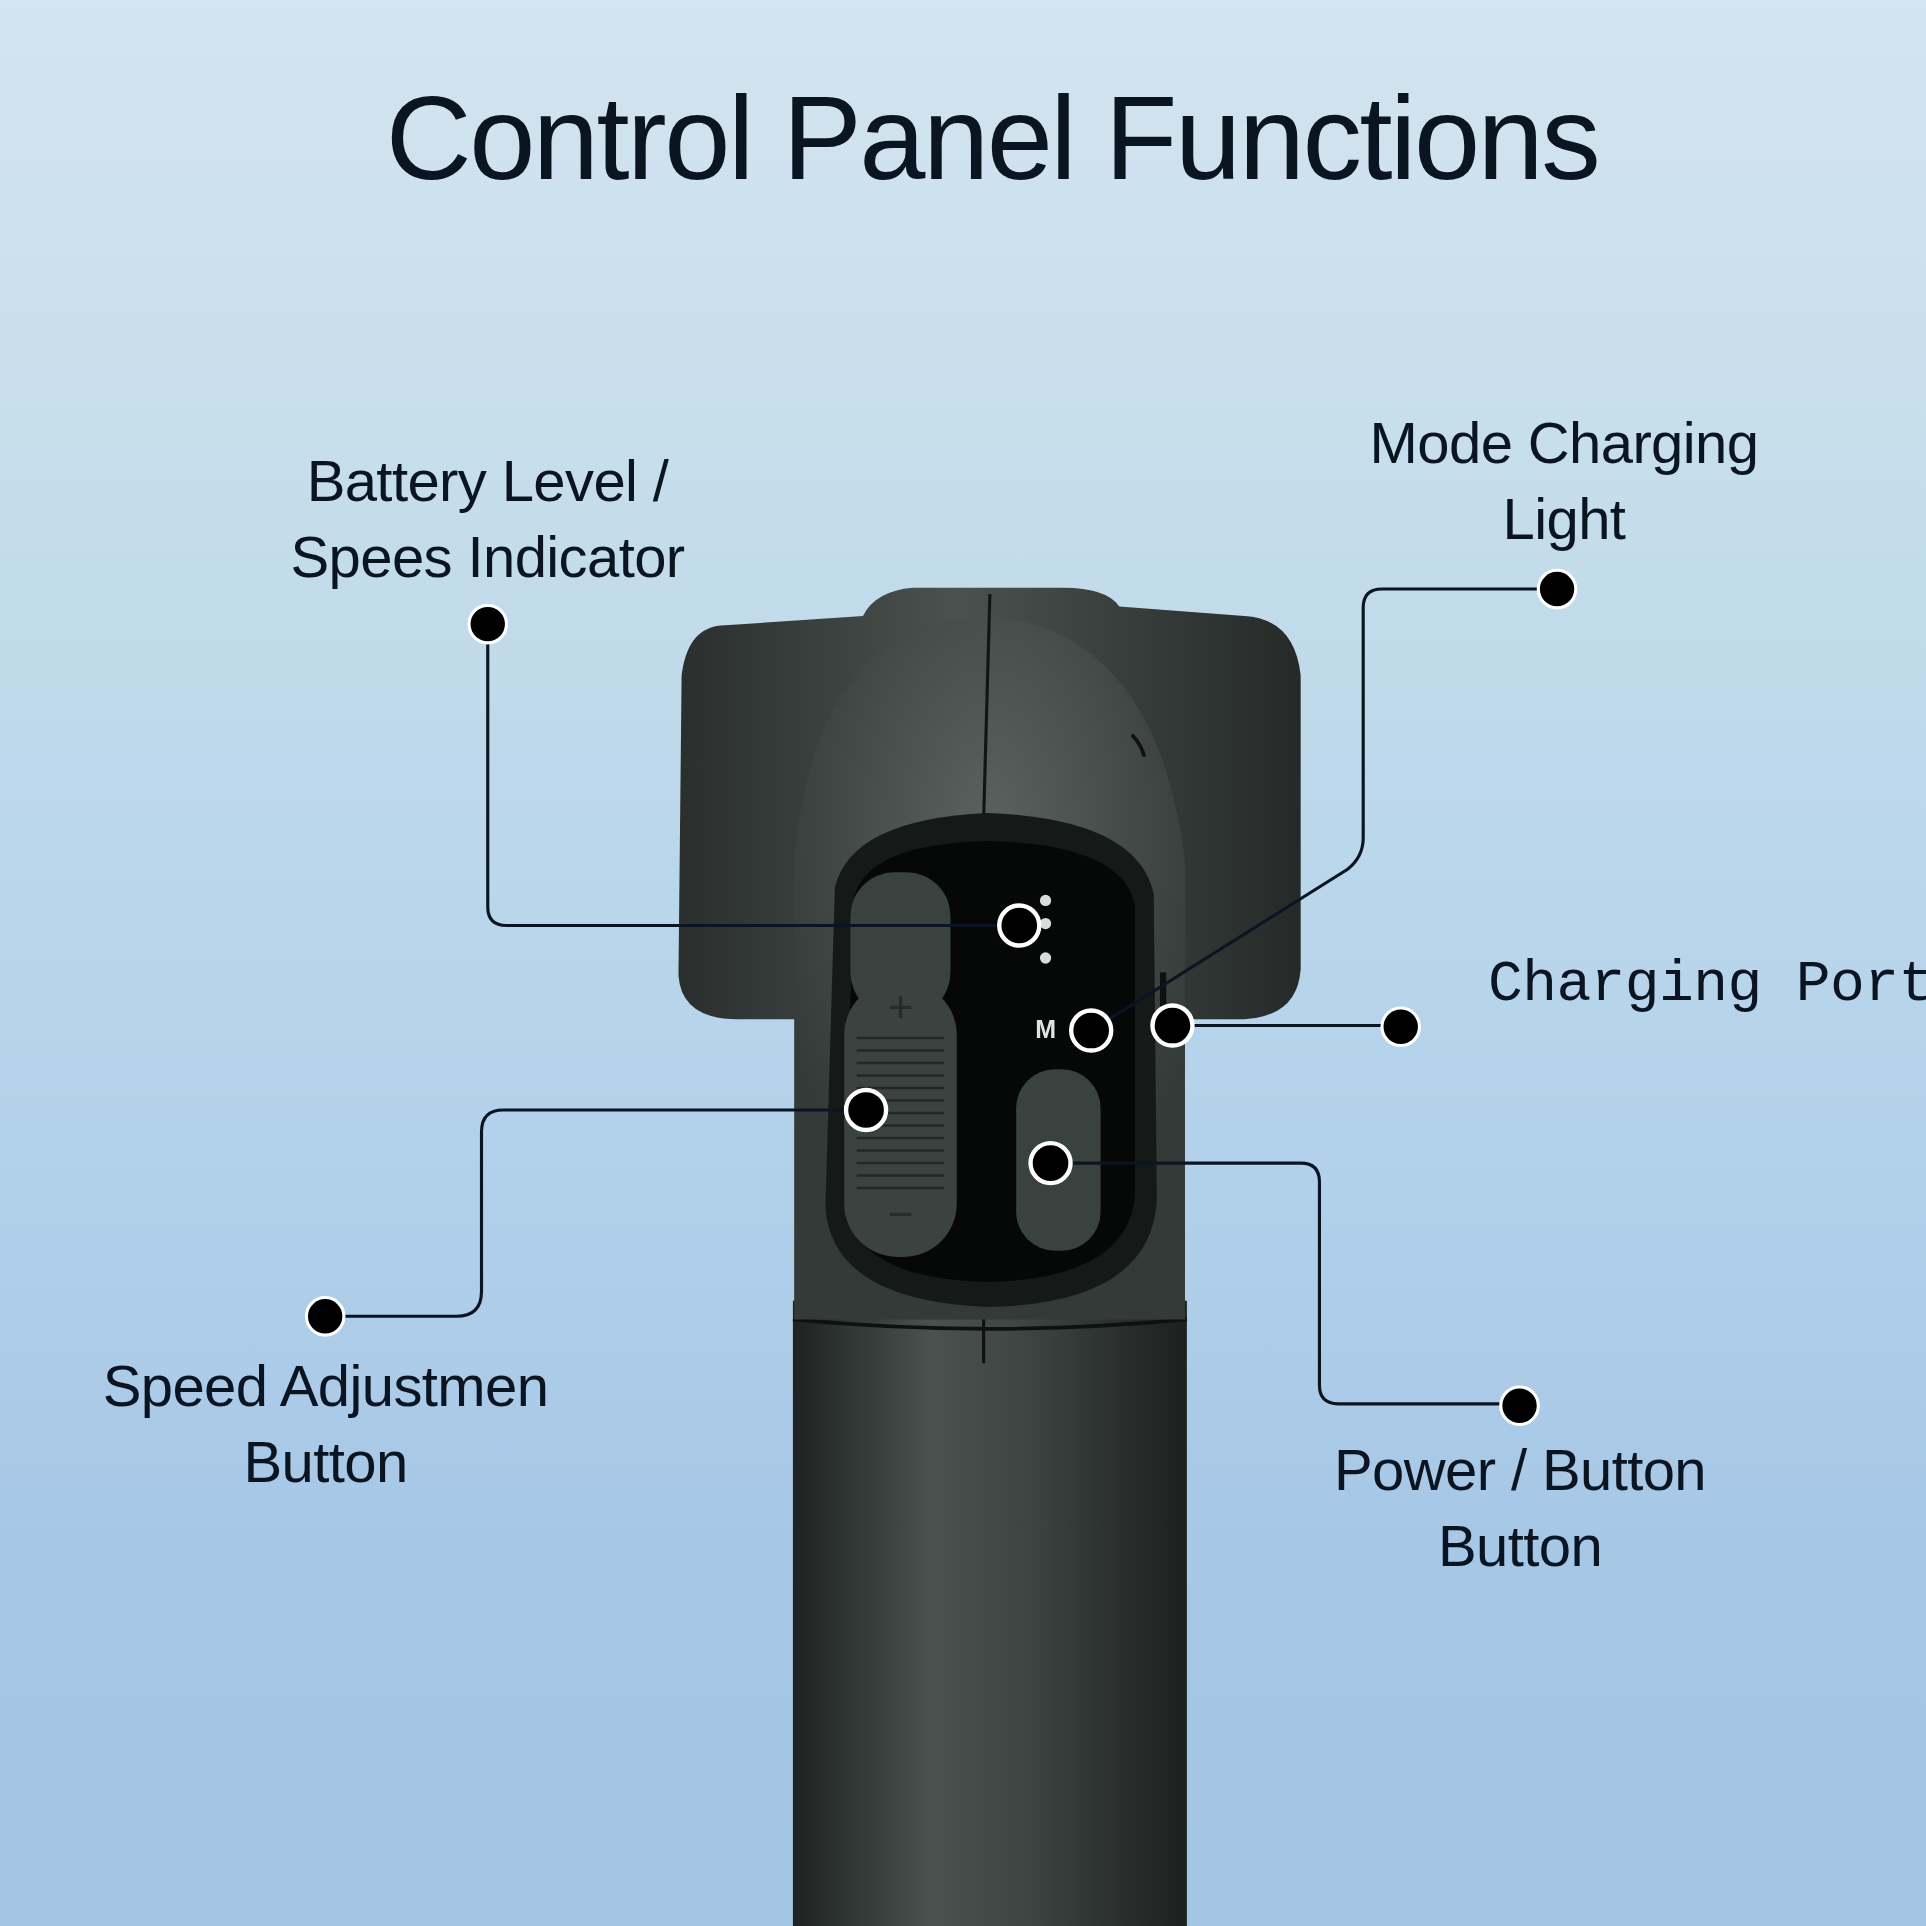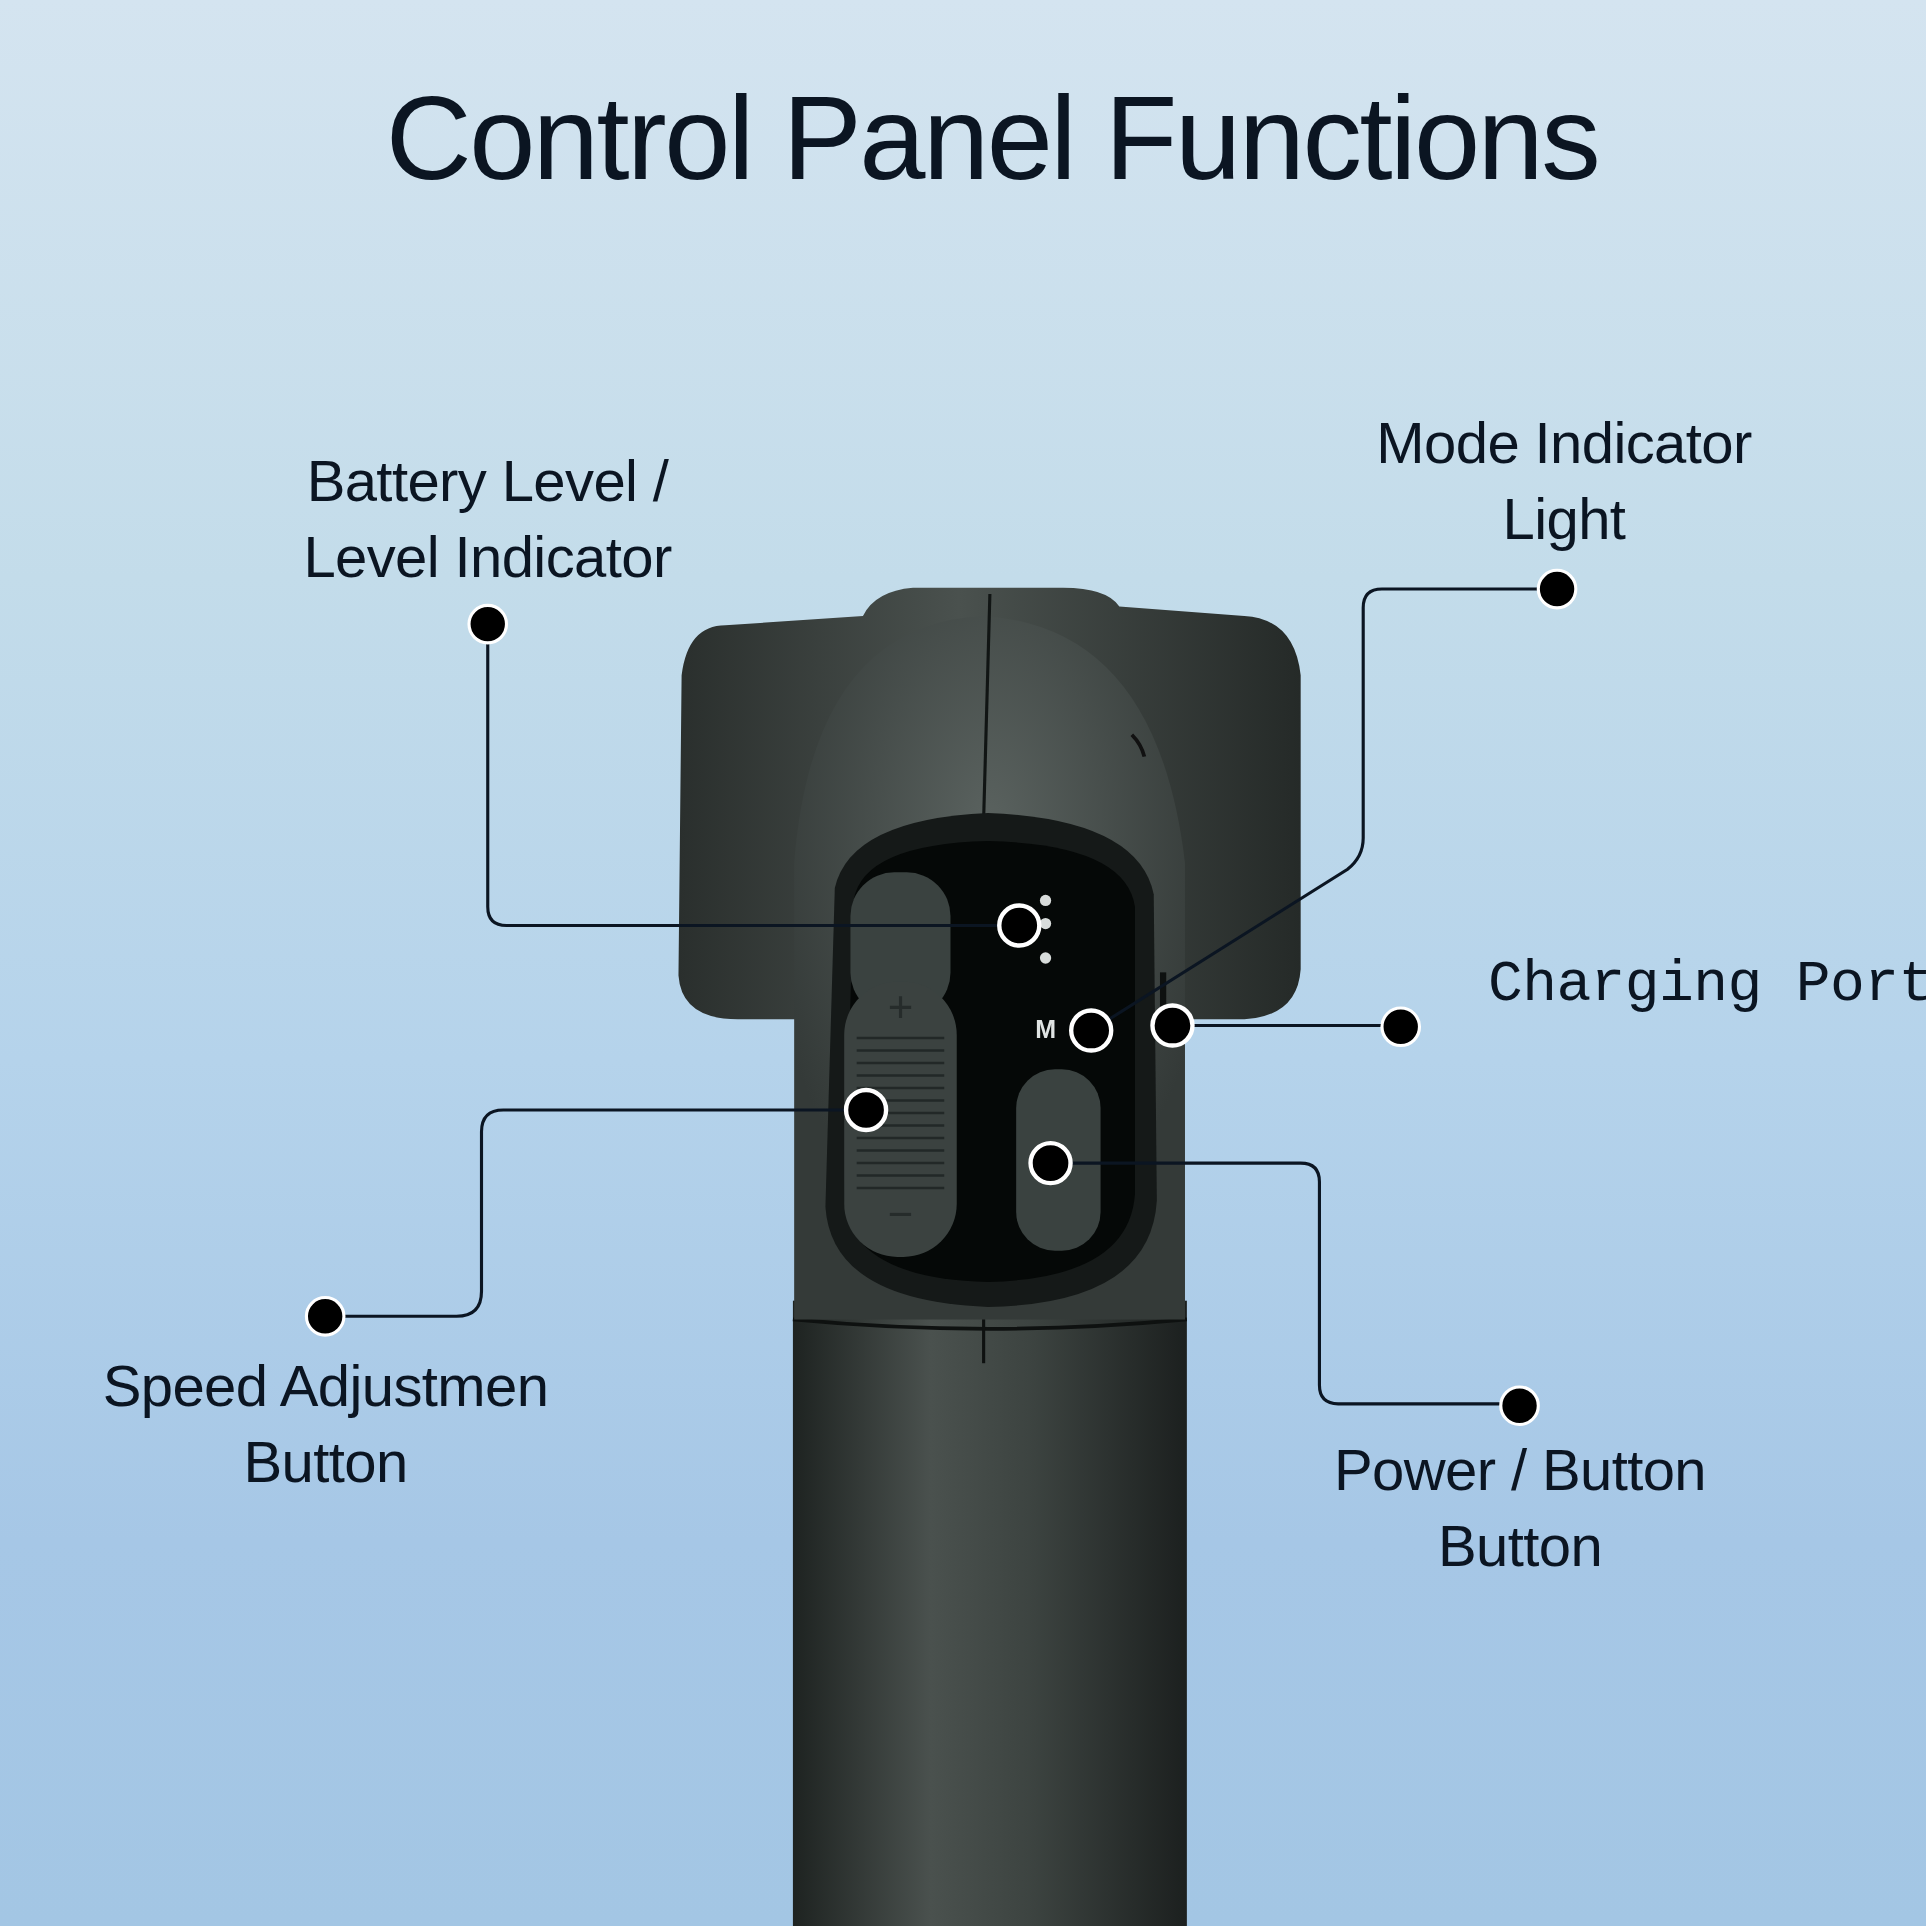--- a/index.html
+++ b/index.html
@@ -105,24 +105,24 @@
       <circle cx="1630" cy="1480" r="32"></circle>
       <circle cx="1745" cy="1648" r="32"></circle>
       <circle cx="1875" cy="1640" r="32"></circle>
       <circle cx="1385" cy="1775" r="32"></circle>
       <circle cx="1680" cy="1860" r="32"></circle>
     </g>
   </svg>
 
   <div class="label" style="left:256px; top:443px; width:463px;">
     <span>Battery Level /</span>
-    <span>Level Indicator</span>
+    <span>Spees Indicator</span>
   </div>
   <div class="label" style="left:1345px; top:405px; width:438px;">
-    <span>Mode Indicator</span>
+    <span>Mode Charging</span>
     <span>Light</span>
   </div>
   <div class="label" style="left:1488px; top:947px; width:400px;font-family:Liberation Mono, monospace;">
     <span>Charging Port</span>
   </div>
   <div class="label" style="left:69px; top:1332px; width:513px;margin-top:16px;">
     <span>Speed Adjustmen</span>
     <span>Button</span>
   </div>
   <div class="label" style="left:1295px; top:1432px; width:450px;">

